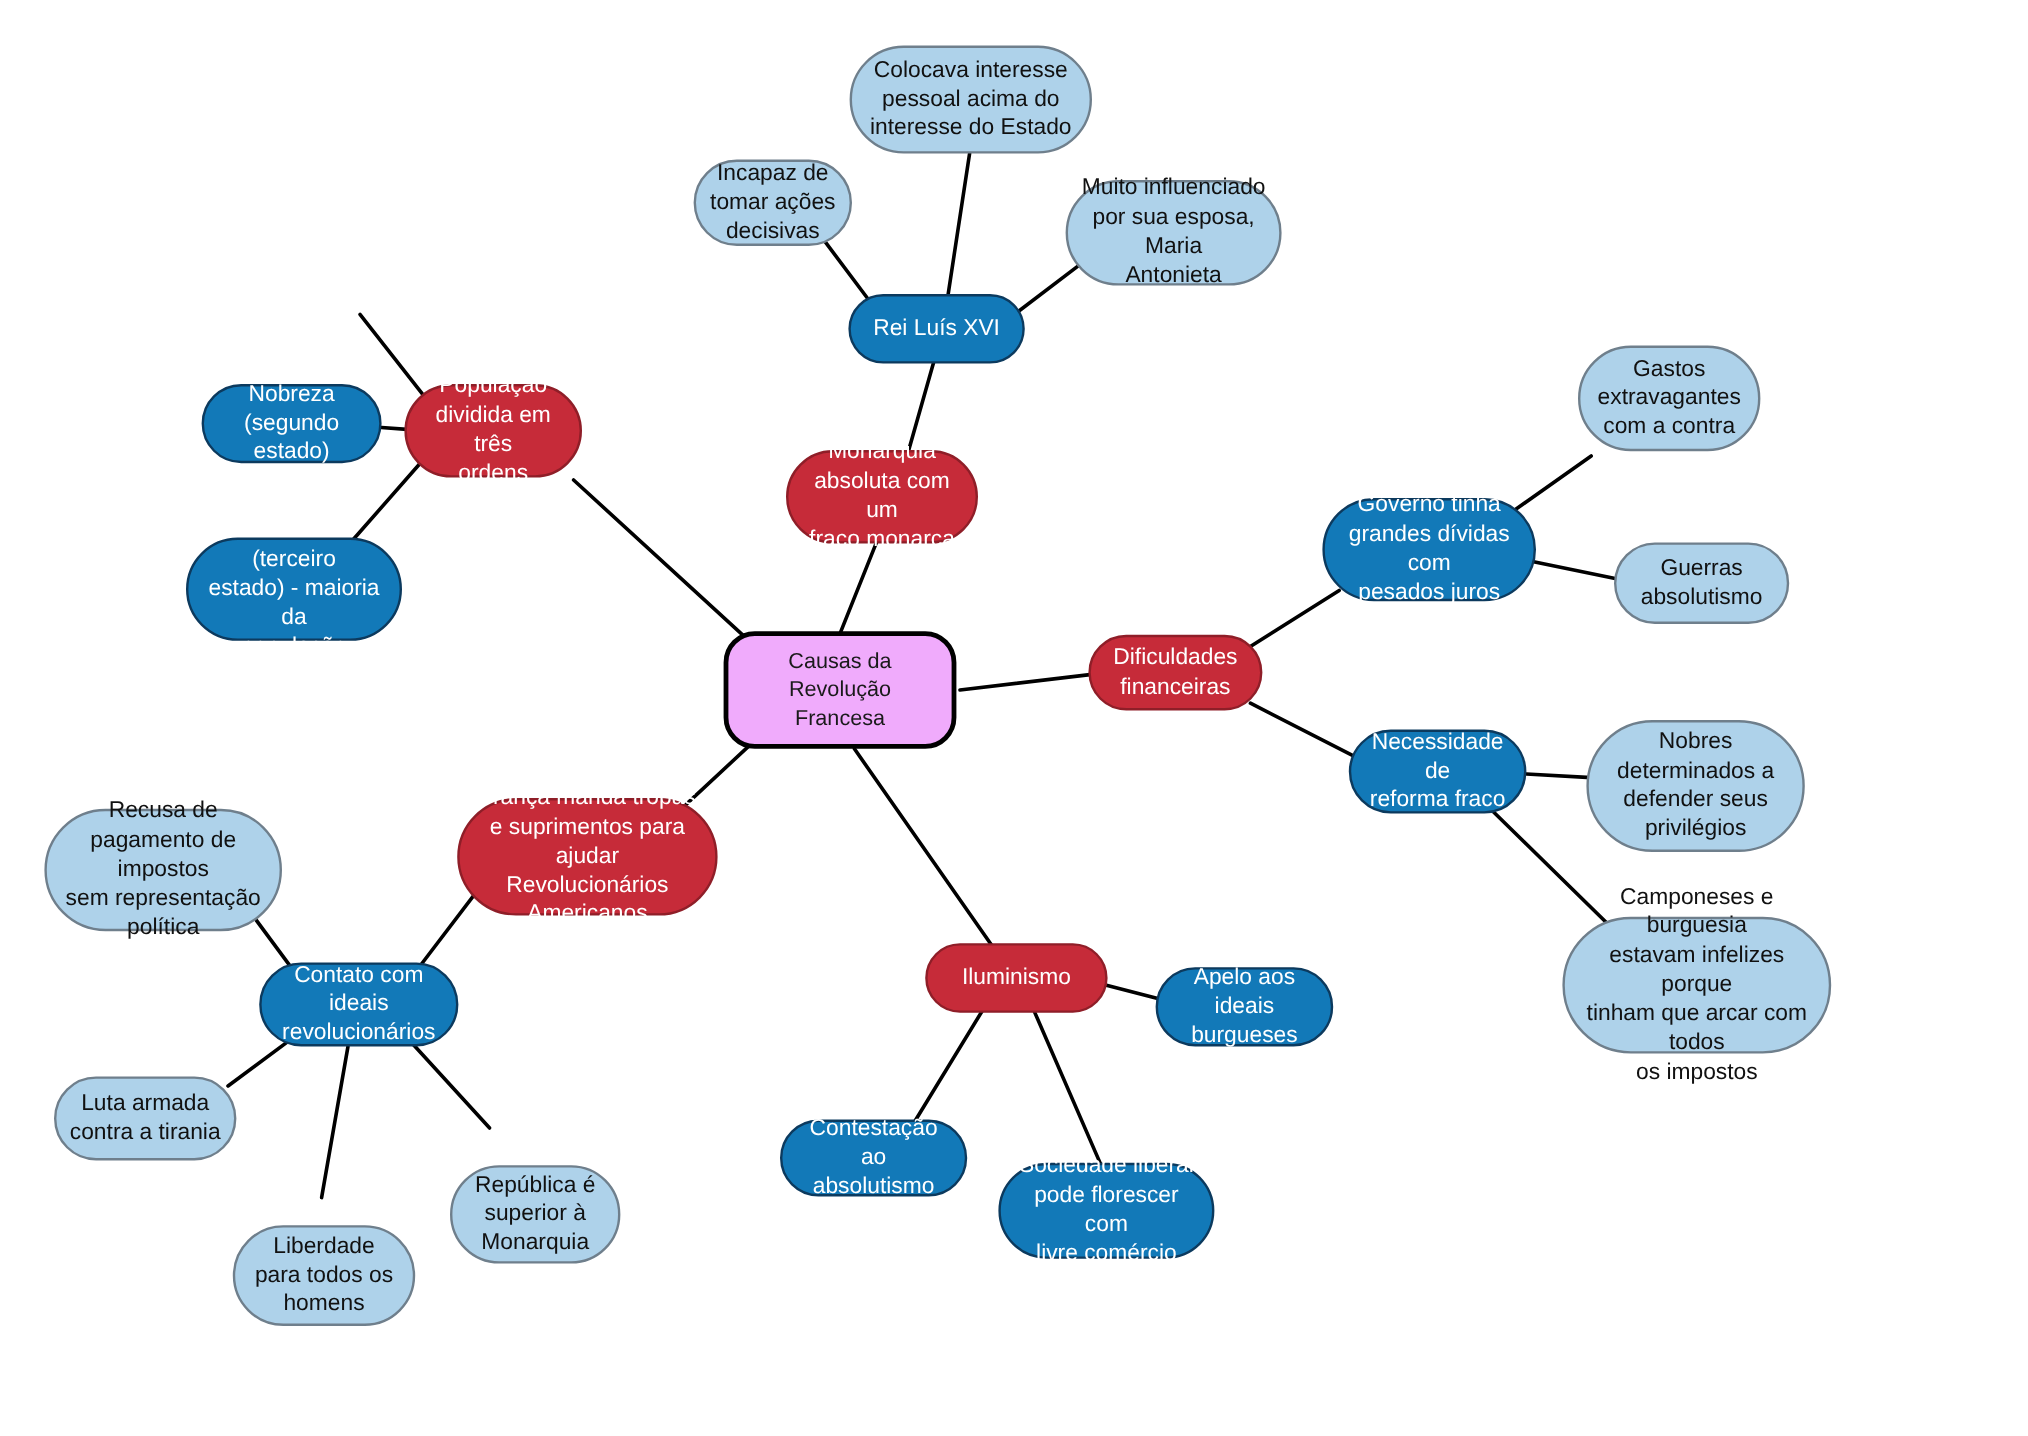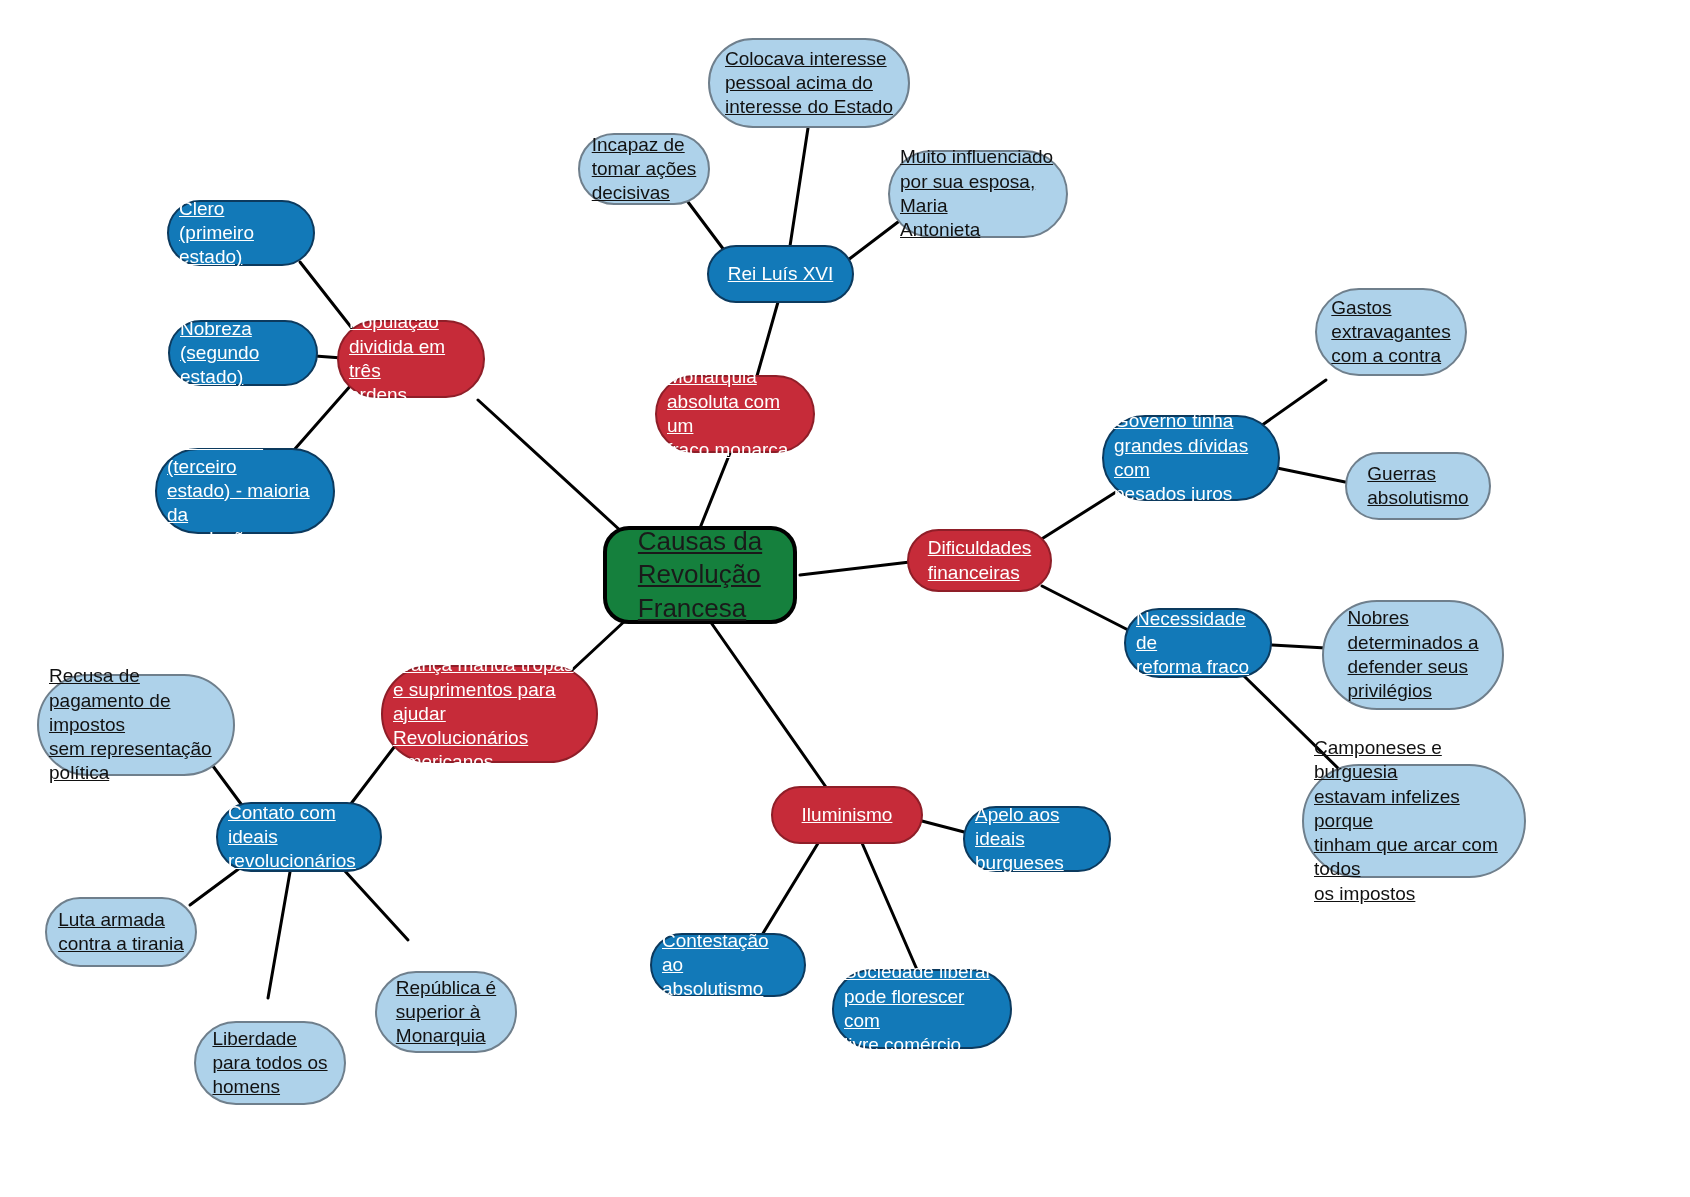--- a/index.html
+++ b/index.html
@@ -24,32 +24,31 @@
     width: 1690px;
     height: 1197px;
     pointer-events: none;
   }
   .node {
     position: absolute;
     box-sizing: border-box;
     display: flex;
     align-items: center;
     justify-content: center;
-    text-align: left;
+    text-align: center;
     line-height: 1.28;
     border-radius: 999px;
     white-space: pre-line;
     padding: 2px 10px;
-    text-decoration: underline;
   }
   .node.root {
-    background: #15803d;
+    background: #f0abfc;
     border: 4px solid #000000;
     color: #1a1a1a;
-    font-size: 26px;
+    font-size: 18px;
     border-radius: 26px;
     z-index: 6;
   }
   .node.red {
     background: #c62b39;
     border: 2px solid #8f1e28;
     color: #ffffff;
     font-size: 19px;
     z-index: 5;
   }
@@ -131,22 +130,20 @@
 
   <div class="node red" style="left:381px; top:665px; width:217px; height:98px;">França manda tropas
 e suprimentos para ajudar
 Revolucionários
 Americanos</div>
 
   <div class="node red" style="left:771px; top:786px; width:152px; height:58px;">Iluminismo</div>
 
   <div class="node blue" style="left:707px; top:245px; width:147px; height:58px;">Rei Luís XVI</div>
 
-  <div class="node blue" style="left:167px; top:200px; width:148px; height:66px;">Clero (primeiro
-estado)</div>
 
   <div class="node blue" style="left:168px; top:320px; width:150px; height:66px;">Nobreza
 (segundo estado)</div>
 
   <div class="node blue" style="left:155px; top:448px; width:180px; height:86px;">Os comuns (terceiro
 estado) - maioria da
 população</div>
 
   <div class="node blue" style="left:1102px; top:415px; width:178px; height:86px;">Governo tinha
 grandes dívidas com

